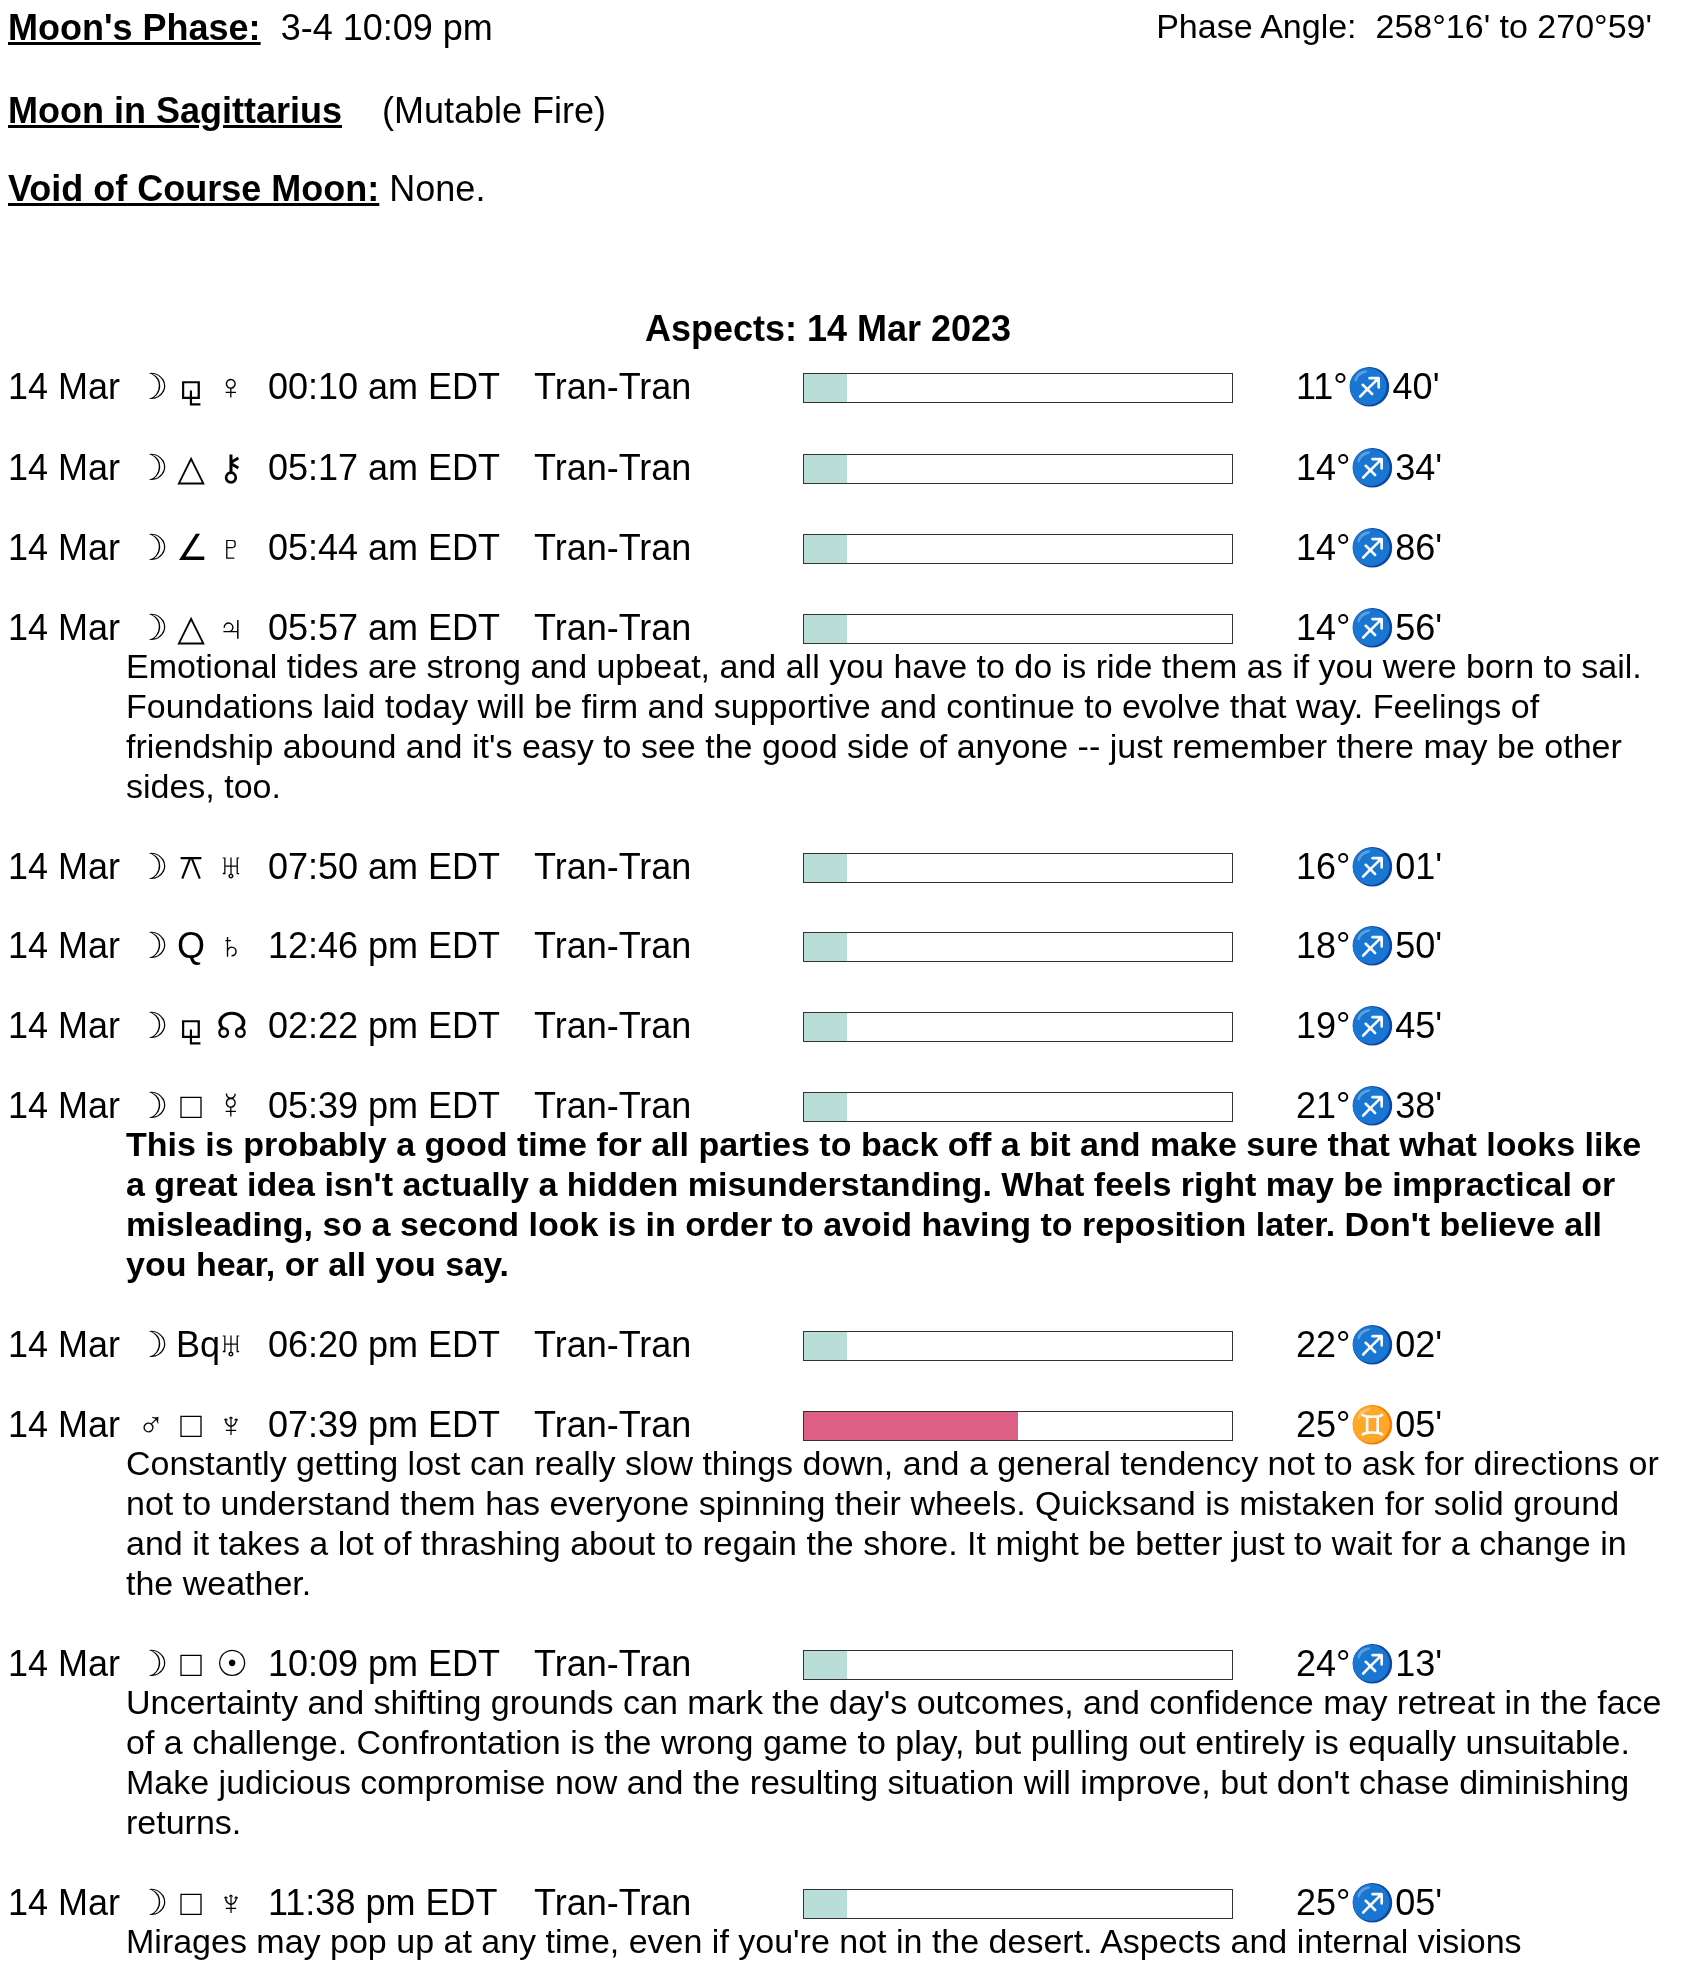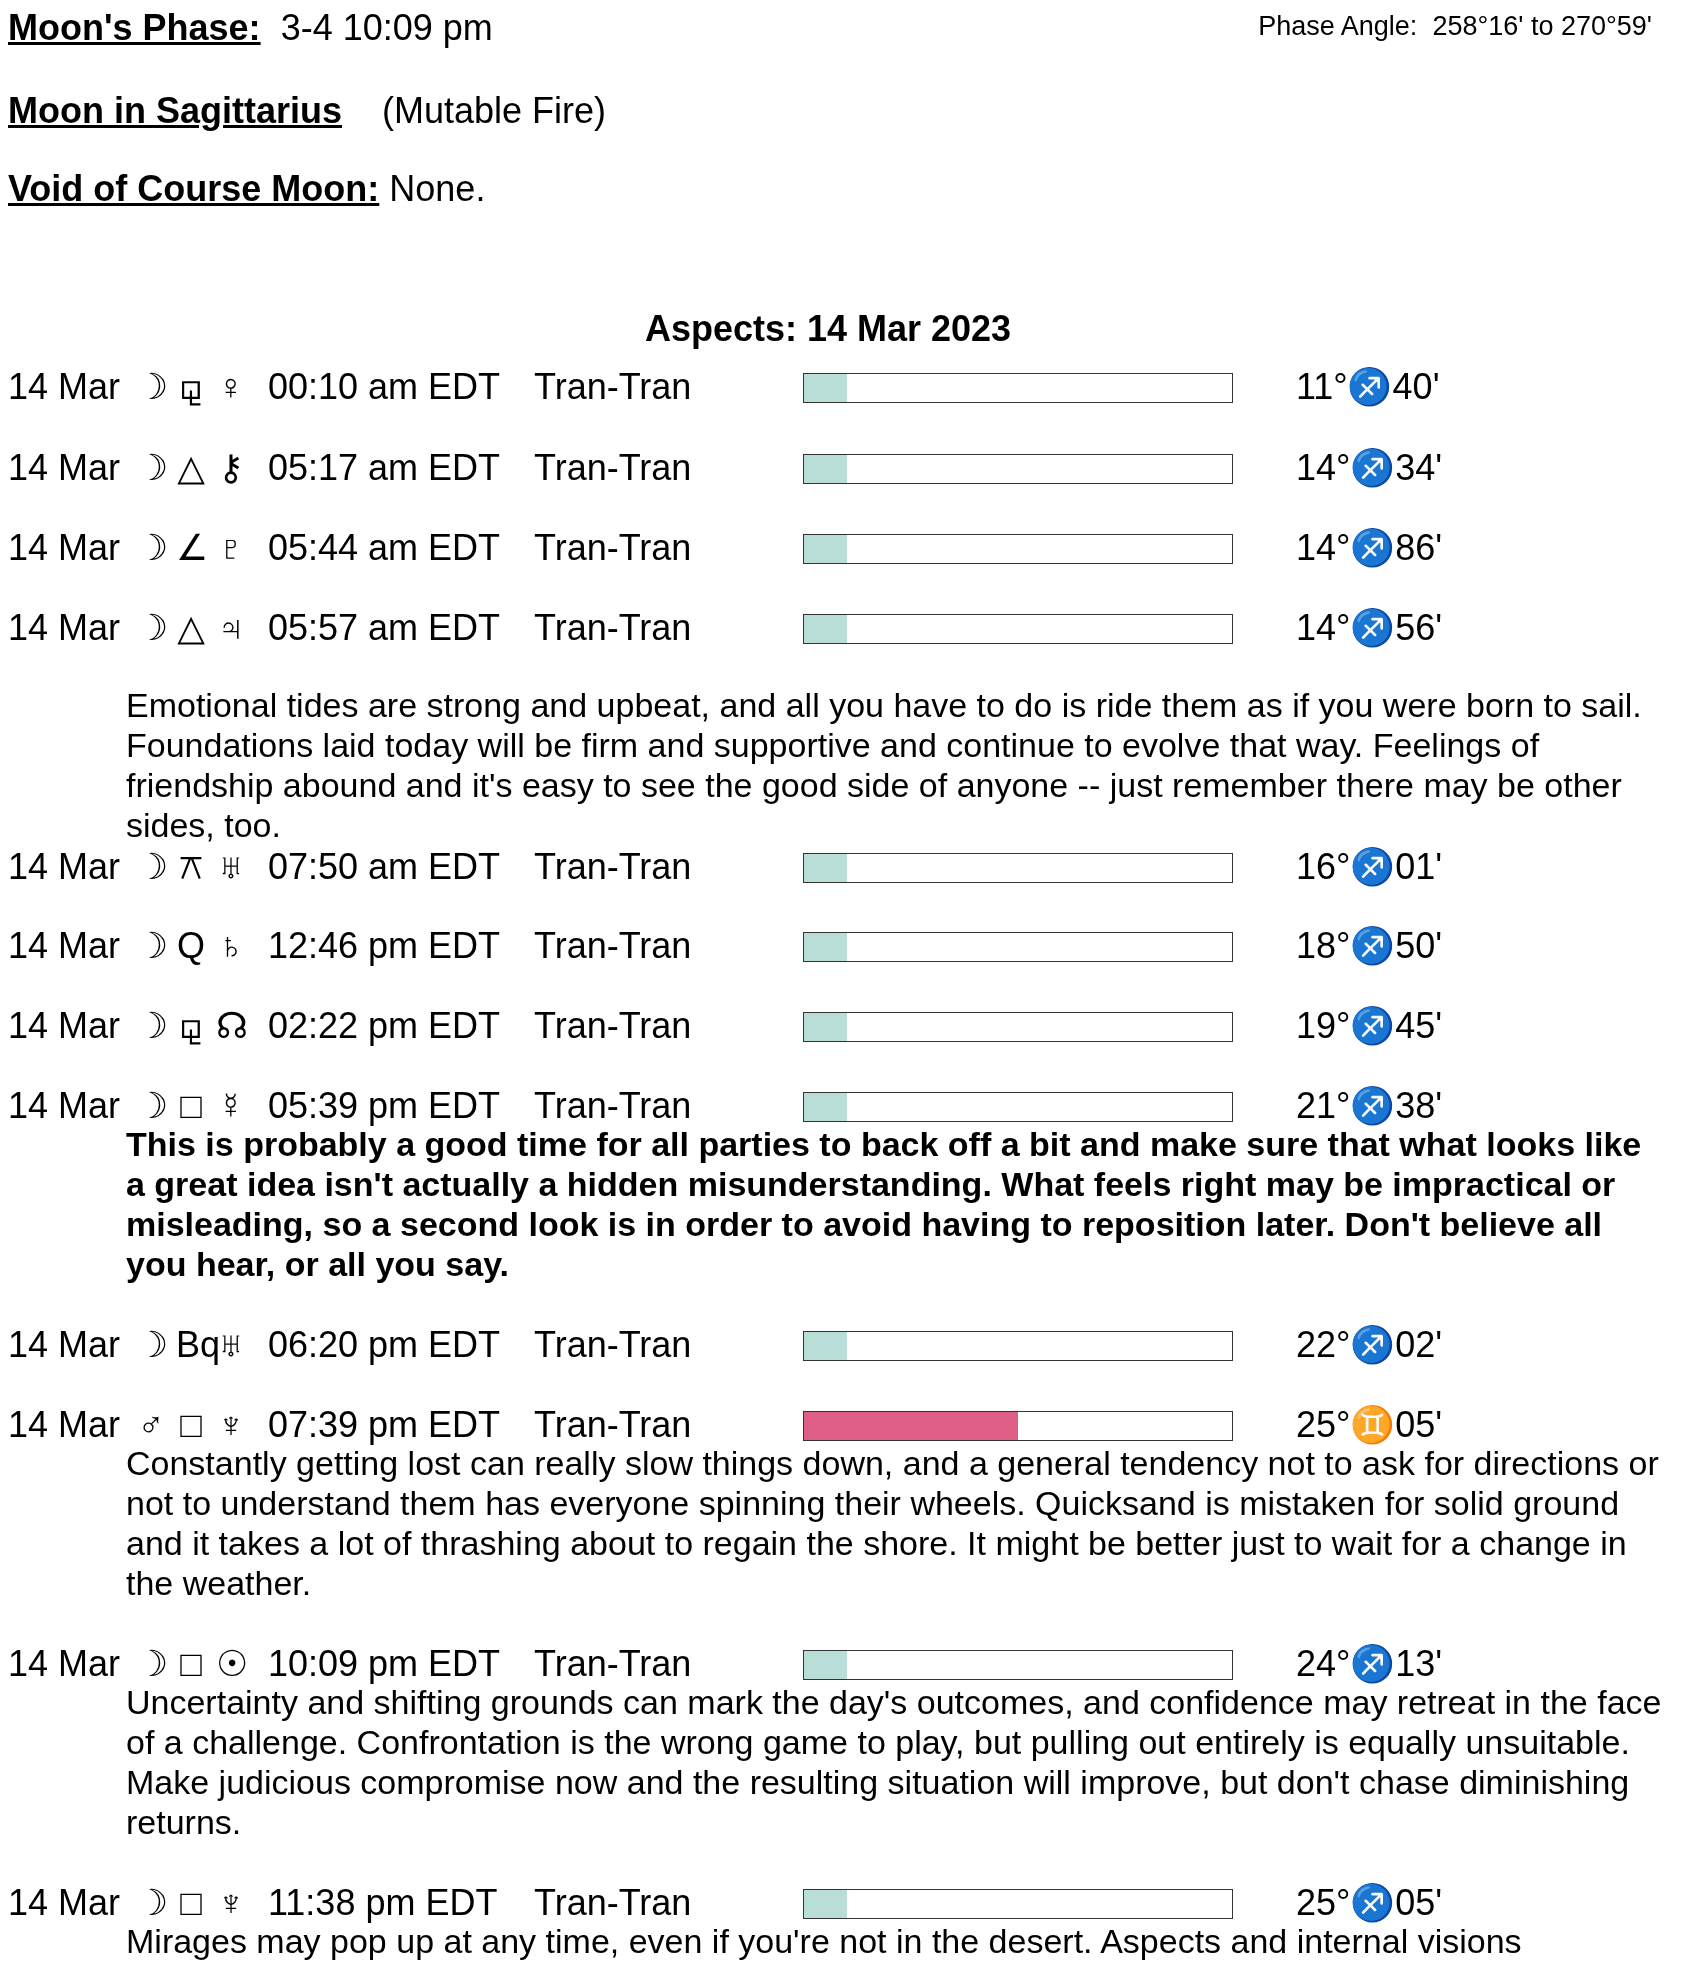--- a/index.html
+++ b/index.html
@@ -3,21 +3,21 @@
 <meta charset="utf-8">
 <style>
   html, body { margin: 0; padding: 0; background: #ffffff; }
   body {
     width: 1686px; height: 1988px; overflow: hidden; position: relative;
     font-family: "Liberation Sans", sans-serif; color: #000;
   }
   .abs { position: absolute; white-space: nowrap; }
   .hdr { font-size: 36px; line-height: 40px; }
   .hdr b { font-weight: bold; text-decoration: underline; }
-  .phase-angle { font-size: 27px; line-height: 32px; right: 34px; top: 10px; }
+  .phase-angle { font-size: 34px; line-height: 32px; right: 34px; top: 10px; }
   .aspects-title { font-size: 36px; font-weight: bold; left: 0; width: 1656px; text-align: center; top: 309px; line-height: 40px; }
   .row { position: absolute; left: 0; width: 1439px; height: 44px; font-size: 36px; line-height: 44px; }
   .row .date { position: absolute; left: 8px; }
   .row .g1 { position: absolute; left: 136px; width: 30px; text-align: center; }
   .row .g2 { position: absolute; left: 176px; width: 30px; text-align: center; }
   .row .g3 { position: absolute; left: 216px; width: 30px; text-align: center; }
   .row .time { position: absolute; left: 268px; }
   .row .type { position: absolute; left: 534px; }
   .row .bar { position: absolute; left: 803px; top: 8px; width: 430px; height: 30px; border: 1.5px solid #333; background: #fff; box-sizing: border-box; }
   .row .fill { position: absolute; left: 0; top: 0; bottom: 0; }
@@ -88,21 +88,21 @@
       <span class="g1">☽</span>
       <span class="g2">△</span>
       <span class="g3">♃</span>
       <span class="time">05:57 am EDT</span>
       <span class="type">Tran-Tran</span>
       <span class="pos">14°♐56'</span>
       <div class="bar">
         <div class="fill" style="width: 10%; background: rgb(185, 221, 215);"></div>
       </div>
     </div>
-    <div class="para" style="top: 646px; margin-top: 39px;">Emotional tides are strong and upbeat, and all you have to do is ride them as if you were born to sail. Foundations laid today will be firm and supportive and continue to evolve that way. Feelings of friendship abound and it's easy to see the good side of anyone -- just remember there may be other sides, too.</div>
+    <div class="para" style="top: 646px;">Emotional tides are strong and upbeat, and all you have to do is ride them as if you were born to sail. Foundations laid today will be firm and supportive and continue to evolve that way. Feelings of friendship abound and it's easy to see the good side of anyone -- just remember there may be other sides, too.</div>
     <div class="row" style="top: 845px;">
       <span class="date">14 Mar</span>
       <span class="g1">☽</span>
       <span class="g2">⚻</span>
       <span class="g3">♅</span>
       <span class="time">07:50 am EDT</span>
       <span class="type">Tran-Tran</span>
       <span class="pos">16°♐01'</span>
       <div class="bar">
         <div class="fill" style="width: 10%; background: rgb(185, 221, 215);"></div>

